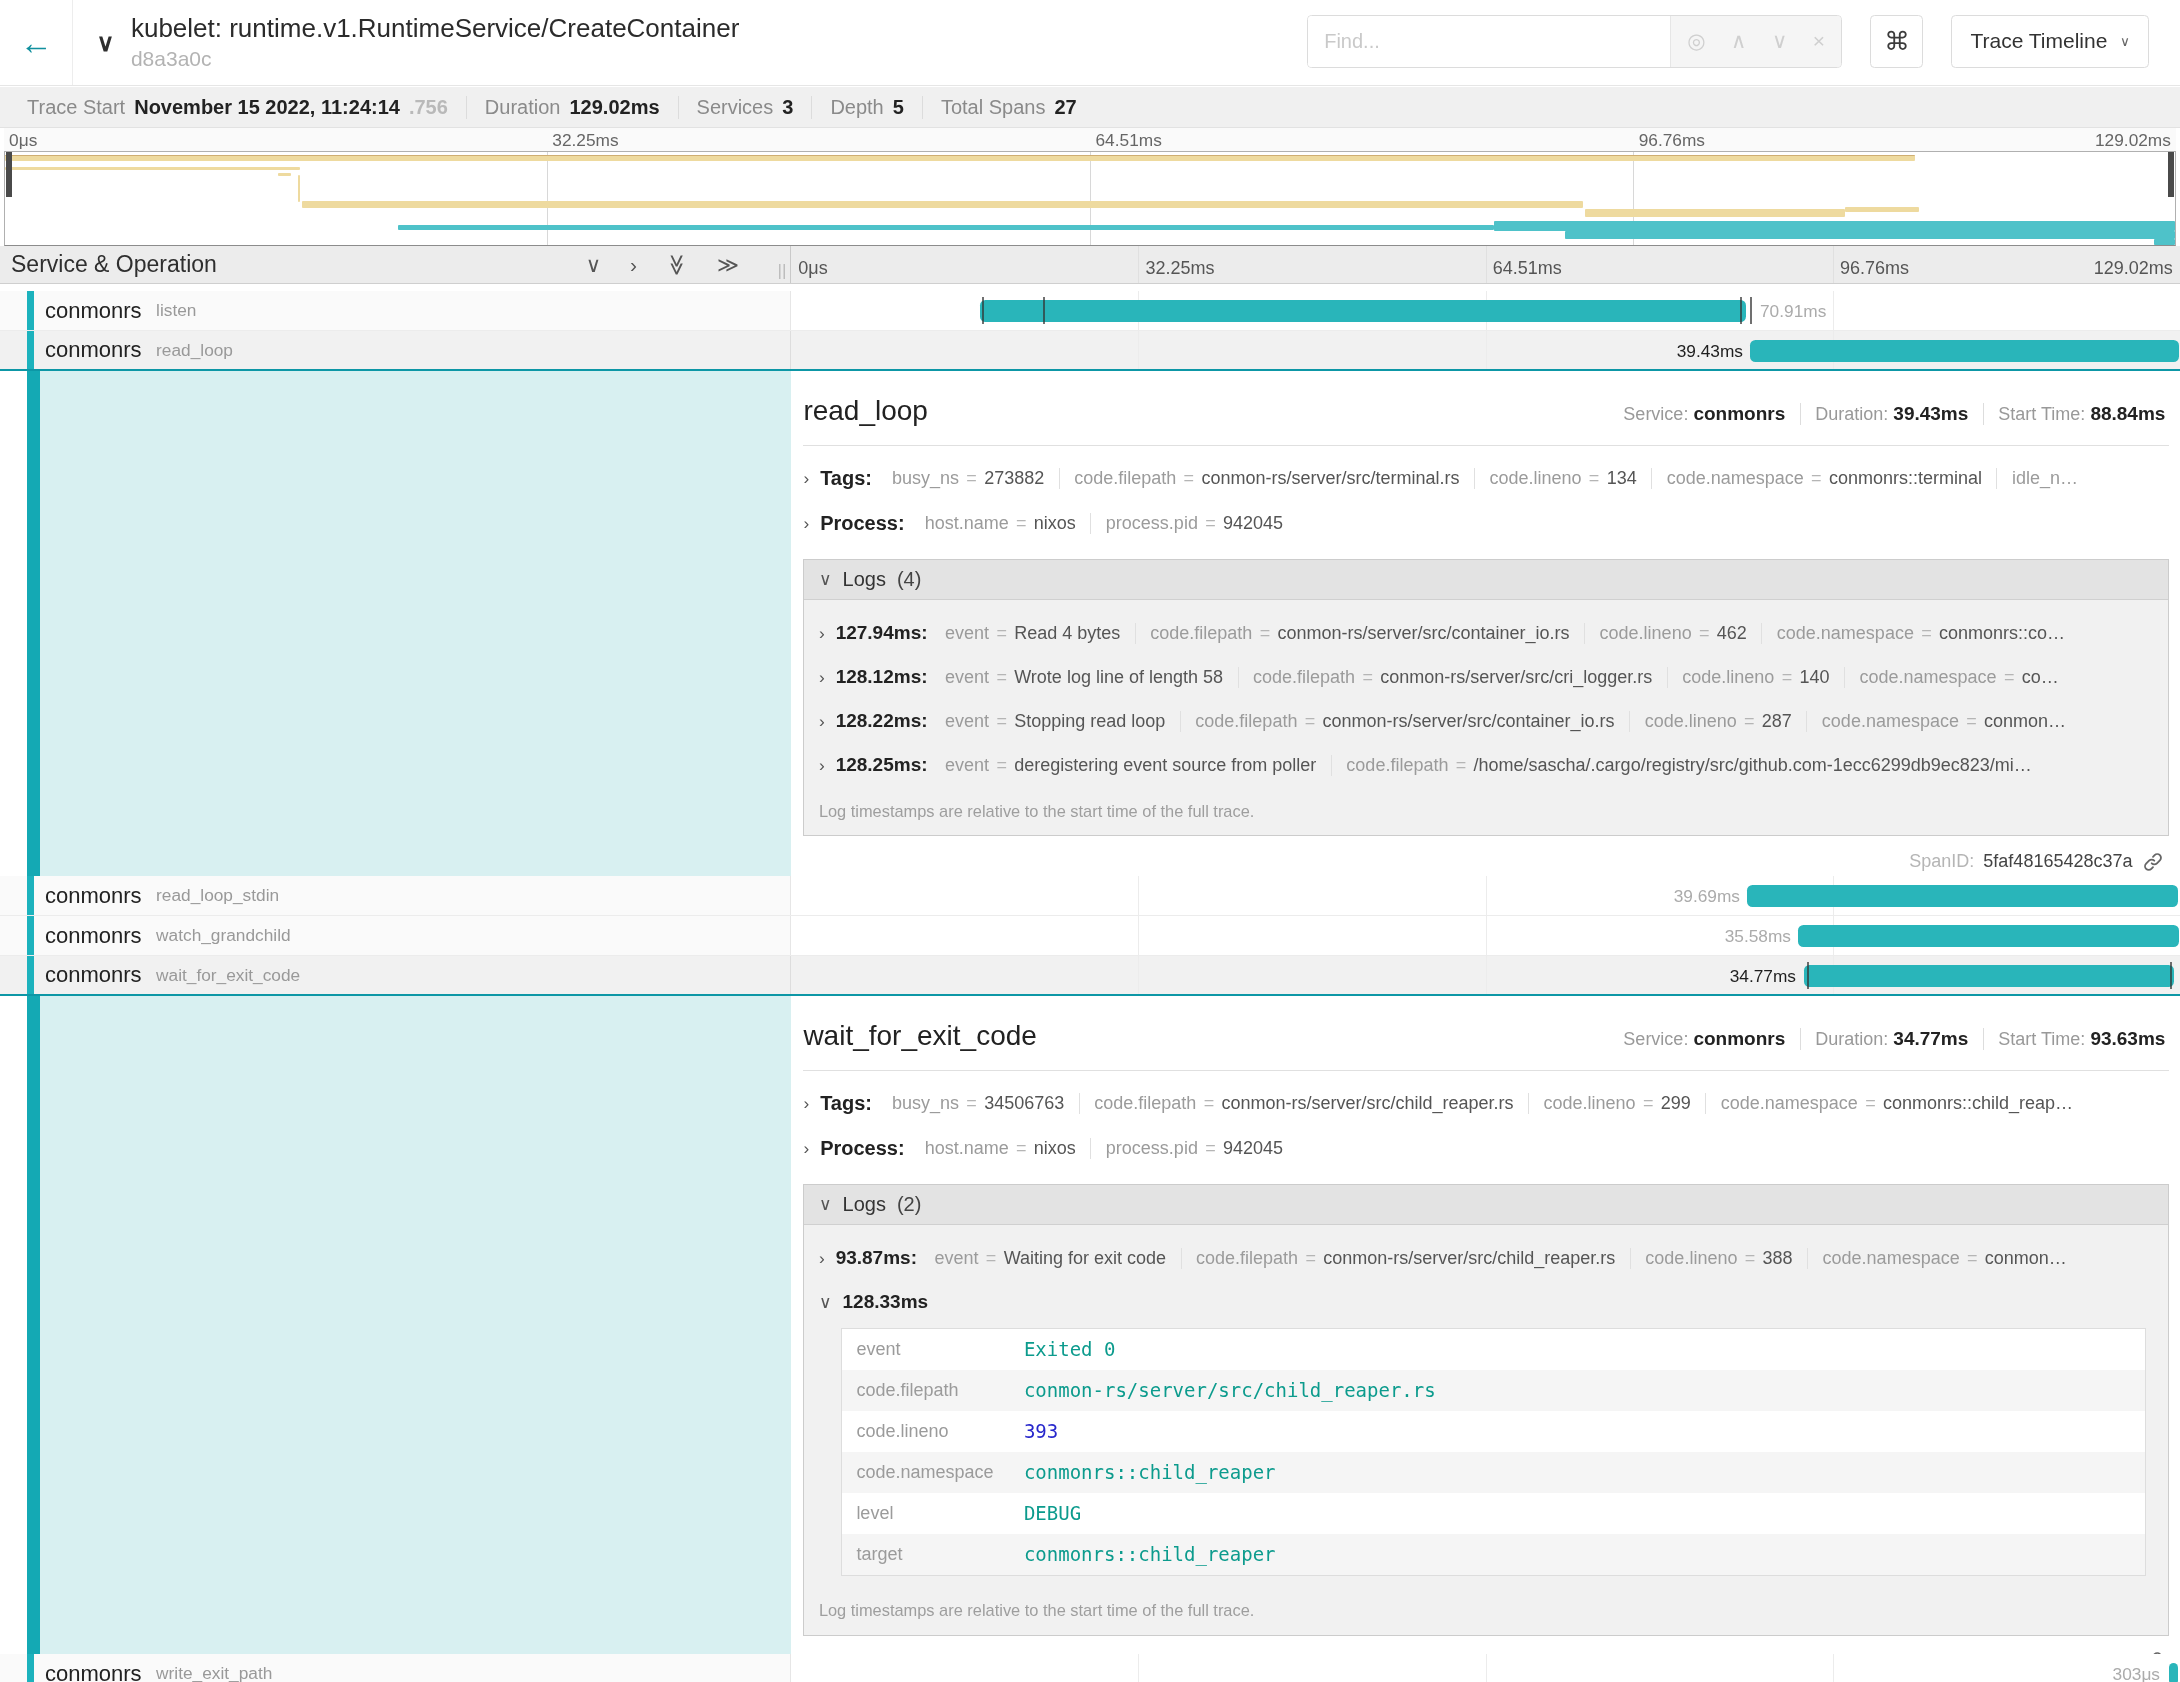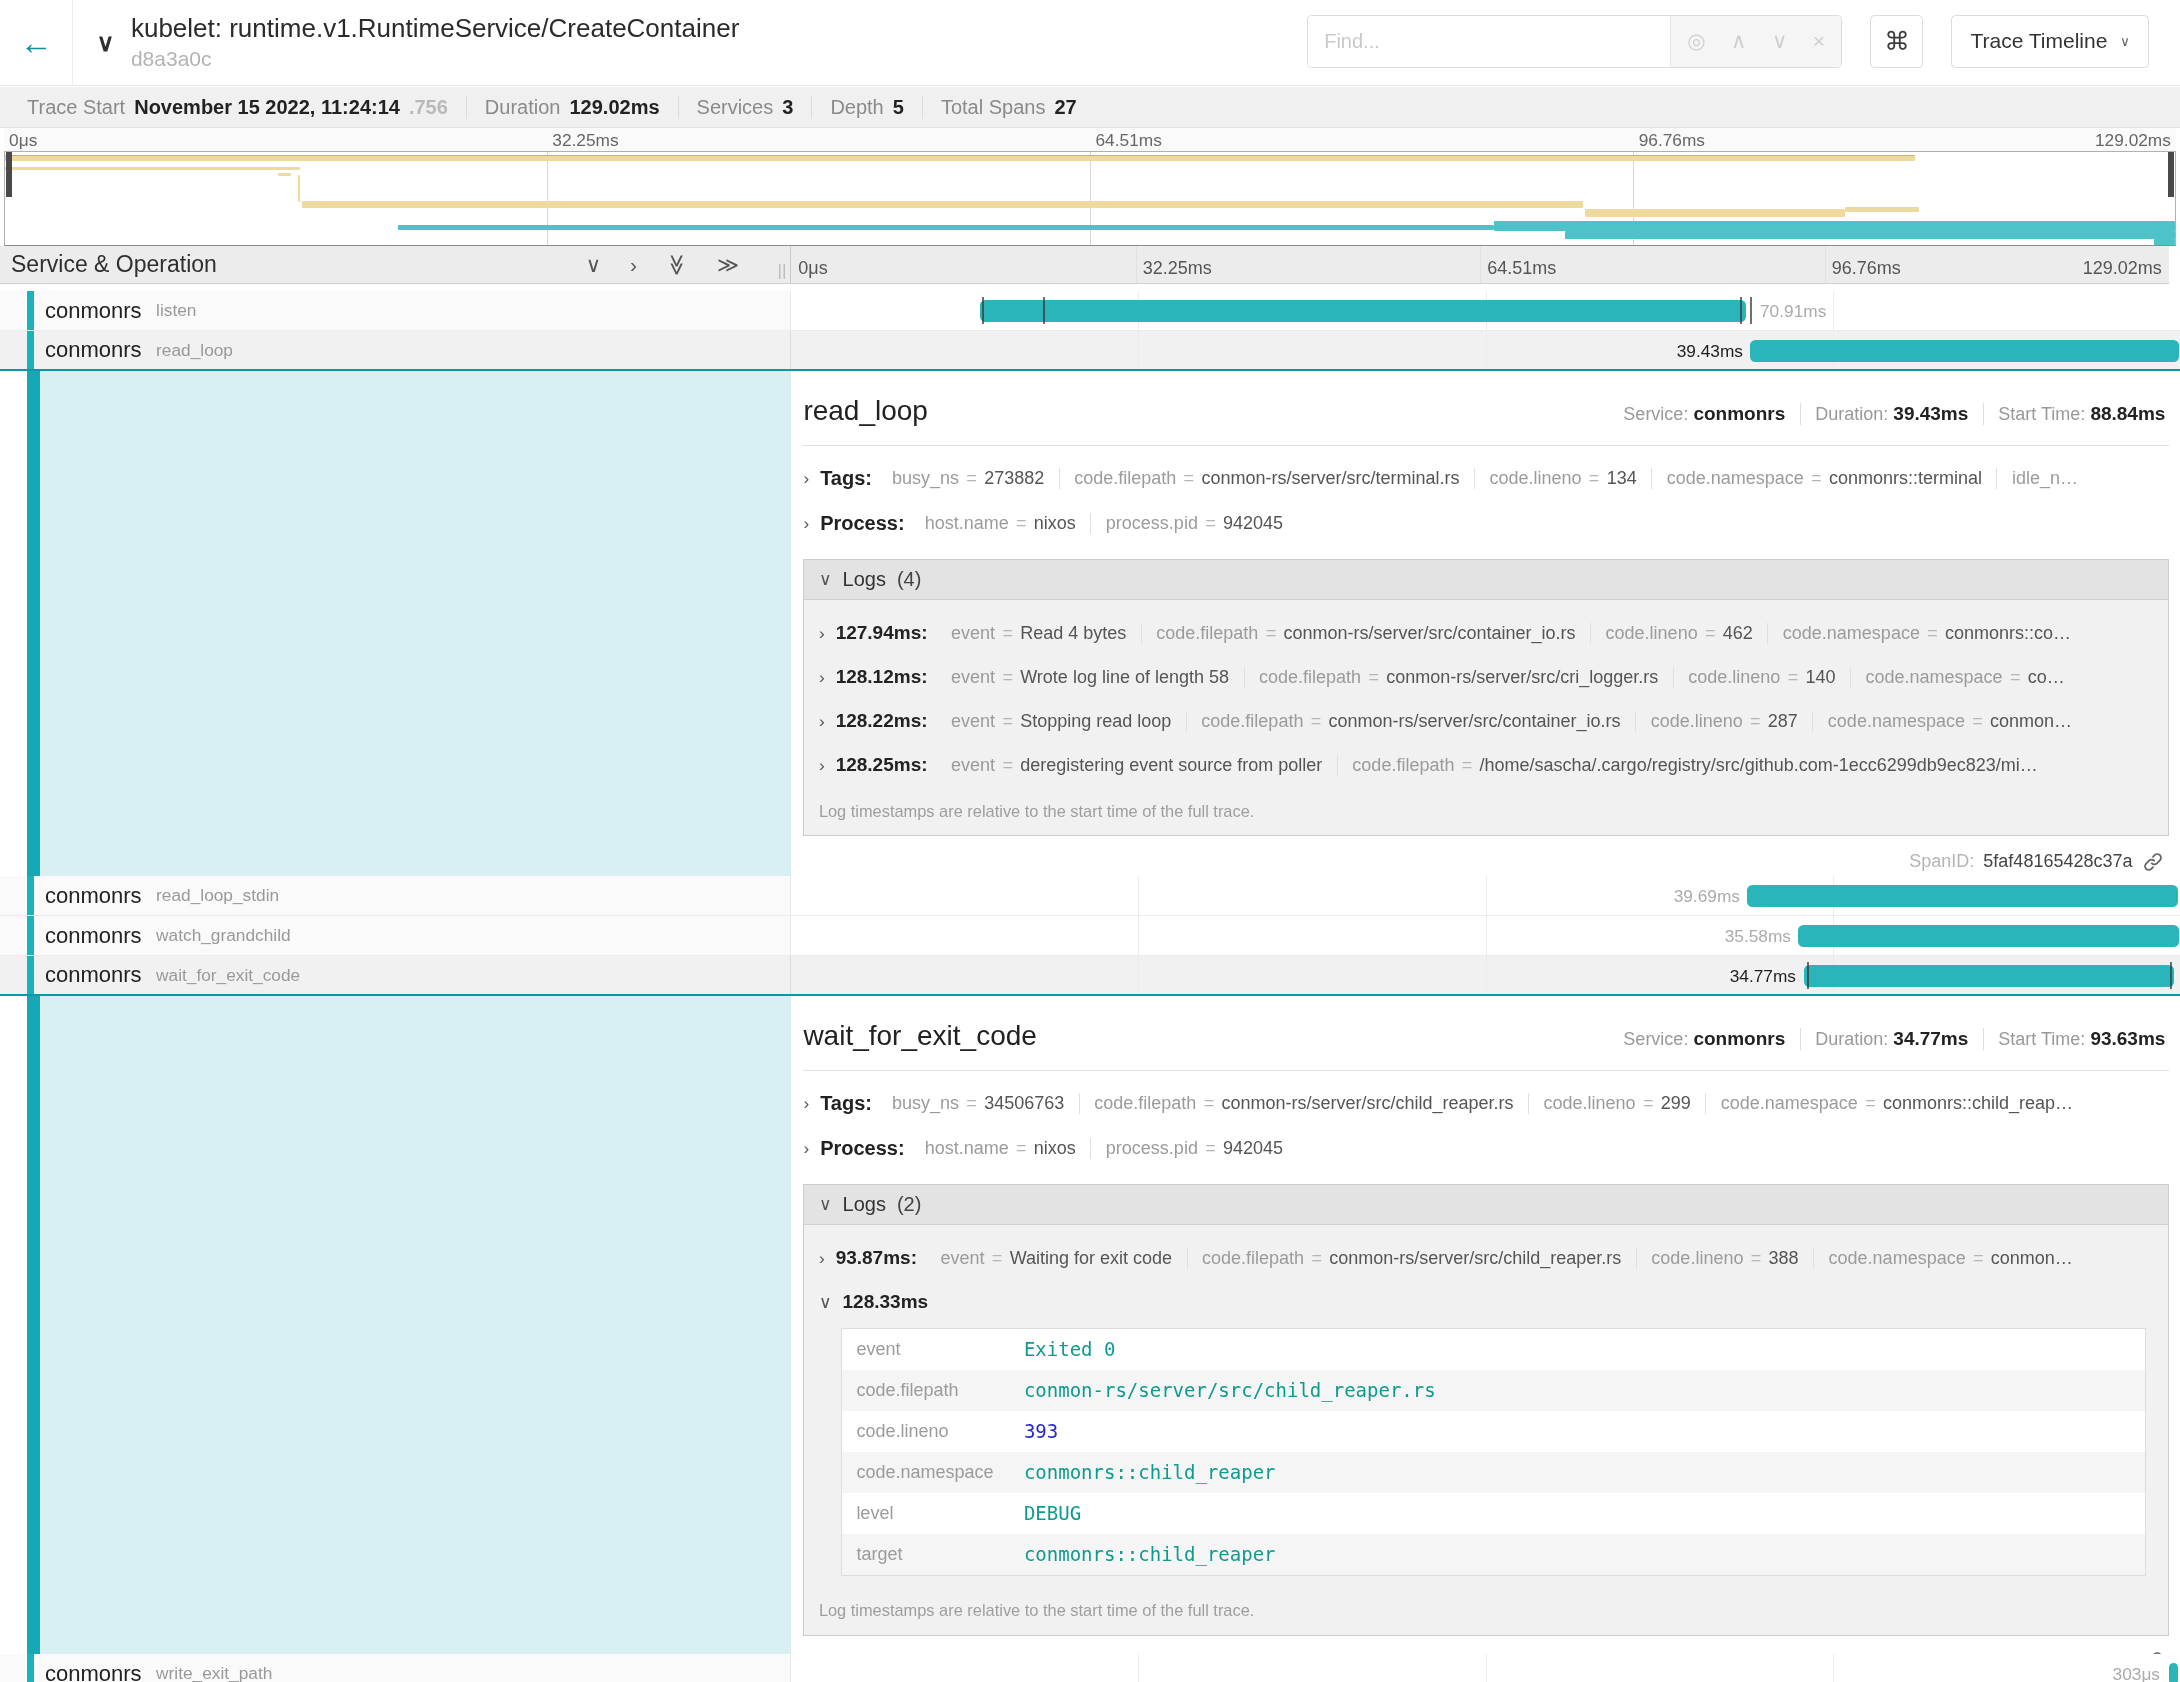--- a/index.html
+++ b/index.html
@@ -33,21 +33,21 @@
   .minilabels{position:absolute;top:128px;left:3.6px;right:3.6px;height:23px;background:#fafafa;font-size:17.3px;color:#666}
   .minilabels span{position:absolute;top:1.8px}
   .minimap{position:absolute;top:151px;left:3.6px;right:3.6px;height:95px;background:#fff;border:0.9px solid #b0b0b0;border-bottom:1.8px solid #8c8c8c}
   .mgrid{position:absolute;top:0;bottom:0;width:0.9px;background:#d8d8d8}
   .mspan{position:absolute;border-radius:0.9px}
   .tan{background:#eeda9f}
   .tealc{background:#4ec2c9}
   .mhandle{position:absolute;top:0;width:5.5px;height:45px;background:#4a4a4a;cursor:ew-resize}
 
   
-  .colhead{position:absolute;top:246px;left:0;right:11px;height:38px;background:#ececec;border-bottom:0.9px solid #cfcfcf;display:flex}
+  .colhead{position:absolute;top:246px;left:0;right:0;height:38px;background:#ececec;border-bottom:0.9px solid #cfcfcf;display:flex}
   .ch-left{width:791px;position:relative;display:flex;align-items:center;border-right:0.9px solid #c9c9c9}
   .ch-title{font-size:23px;color:#2f2f2f;padding-left:11px}
   .ch-icons{position:absolute;right:51px;display:flex;gap:29px;color:#555;font-size:21px;align-items:center}
   .ch-icons span{cursor:pointer}
   .rot90{display:inline-block;transform:rotate(90deg)}
   .ch-resizer{position:absolute;right:3.6px;bottom:1.8px;color:#bbb;font-size:17.3px;cursor:col-resize}
   .ch-right{flex:1;position:relative;font-size:18px;color:#555}
   .ch-right .rl{position:absolute;top:11.8px}
   .vgrid{position:absolute;top:0;bottom:0;width:0.9px;background:#e0e0e0}
   .vgrid.rowg{background:#ececec}
@@ -88,21 +88,21 @@
   .pill{padding:0 14.5px;display:flex;gap:7.3px;white-space:nowrap}
   .pill + .pill{border-left:0.9px solid #e0e0e0}
   .pk{color:#9b9b9b}.peq{color:#b5b5b5}.pv{color:#555}
   .logsbox{margin-top:23.6px;border:0.9px solid #ccc;background:#f1f1f1}
   .logshead{height:40px;background:#e3e3e3;border-bottom:0.9px solid #d0d0d0;display:flex;align-items:center;padding-left:14.5px;font-size:20px;color:#333;gap:11px;cursor:pointer}
   .logshead .lbl{font-weight:normal}
   .logshead .cnt{font-weight:normal;color:#444}
   .logshead .chev{font-size:17.3px;color:#555}
   .logrow{display:flex;align-items:center;margin:22px 0 0 14.5px;font-size:18px;white-space:nowrap;overflow:hidden;cursor:pointer}
   .logrow .chev{color:#555;margin-right:11px;font-size:17.3px}
-  .logtime{font-weight:bold;color:#222;margin-right:9px;font-size:19px}
+  .logtime{font-weight:bold;color:#222;margin-right:3px;font-size:19px}
   .lognote{font-size:16.4px;color:#9e9e9e;margin:25.5px 0 0 14.5px;padding-bottom:14.5px}
   .expblock{margin:22px 0 0 14.5px;font-size:19px}
   .exphead{display:flex;gap:11px;align-items:center;font-weight:bold;color:#222;cursor:pointer}
   .exphead .chev{font-weight:normal;color:#555;font-size:17.3px}
   .kvtable{margin:14.5px 22px 0 22px;background:#fff;border:0.9px solid #ddd}
   .trow{display:flex;height:41px;align-items:center;font-size:18px}
   .trow:nth-child(even){background:#f5f5f5}
   .tkey{width:182px;padding-left:14.5px;color:#9b9b9b}
   .tval{font-family:"DejaVu Sans Mono","Liberation Mono",monospace;font-size:19px;color:#0c9b8d}
   .tval.blue{color:#2727cc}

